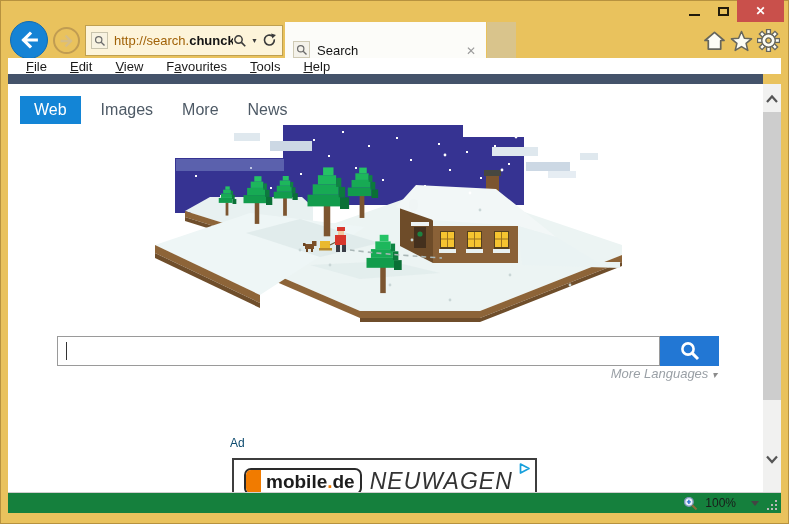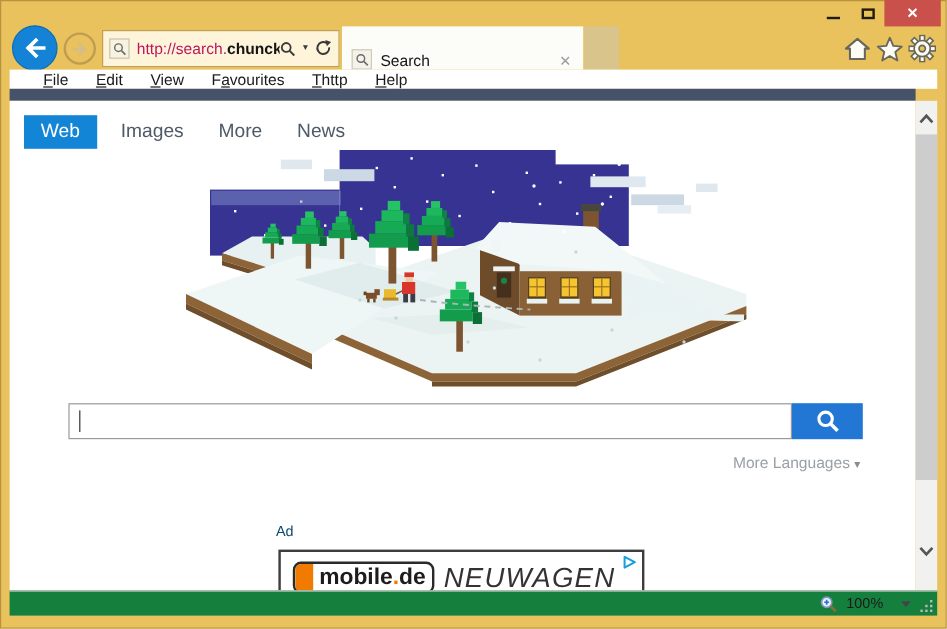--- a/index.html
+++ b/index.html
@@ -35,21 +35,21 @@
   .addr-bar {
     position:absolute; left:85px; top:25px; width:198px; height:31px;
     background:#fdf4da; border:1px solid #bfa050;
     display:flex; align-items:center; padding:0 5px 0 5px;
   }
   .addr-favicon {
     width:17px; height:17px; border:1px solid #c9c4ad; background:#f8f3e1;
     display:flex; align-items:center; justify-content:center; flex:none;
   }
   .addr-text { flex:1; margin-left:6px; font-size:13px; white-space:nowrap; overflow:hidden; }
-  .url-prefix { color:#be185d; }
+  .url-prefix { color:#a16207; }
   .url-host { color:#141414; font-weight:bold; }
   .addr-icons { display:flex; align-items:center; gap:4px; flex:none; }
   .addr-caret { font-size:7px; color:#3a3a3a; }
   .browser-tab {
     position:absolute; left:285px; top:22px; width:201px; height:36px;
     background:#fcfcf9; display:flex; align-items:flex-end; padding:0 8px;
   }
   .tab-favicon {
     width:17px; height:17px; border:1px solid #cfcabl; border:1px solid #cfcab4; background:#f4f2ea;
     display:flex; align-items:center; justify-content:center; flex:none;
@@ -58,40 +58,40 @@
   .tab-close { color:#9b9b9b; font-size:12px; flex:none; padding:0 2px; }
   .newtab-btn { position:absolute; left:487px; top:22px; width:29px; height:36px; background:#d9c48c; }
   .chrome-ico { position:absolute; top:29px; width:25px; height:23px; display:flex; align-items:center; justify-content:center; }
   .ico-home { left:702px; } .ico-star { left:729px; } .ico-gear { left:756px; }
   
   .menubar {
     position:absolute; left:8px; top:58px; width:773px; height:16px;
     background:#fff; display:flex; align-items:center; font-size:13px; color:#1a1a1a;
   }
   .menu-item { padding:0 12px 0 11px; }
-  .menu-item:first-child { padding-left:28px; }
+  .menu-item:first-child { padding-left:18px; }
   .menu-key { text-decoration:underline; }
   .darkbar { position:absolute; left:8px; top:74px; width:755px; height:10px; background:#44536a; }
   
   .viewport { position:absolute; left:8px; top:84px; width:755px; height:408px; background:#fff; overflow:hidden; }
   .nav-tabs { position:absolute; left:12px; top:12px; display:flex; align-items:center; font-size:16px; }
   .ptab { color:#4e5a66; padding:5px 0; margin-right:29px; }
   .ptab.active { background:#1385d6; color:#fff; padding:5px 14px; margin-right:20px; }
   .scene { position:absolute; left:142px; top:31px; }
   .search-input {
     position:absolute; left:49px; top:252px; width:603px; height:30px;
     border:1px solid #9a9a9a; font-size:14px; padding:0 8px; outline:none;
     font-family:"Liberation Sans",sans-serif;
   }
   .text-cursor { position:absolute; left:58px; top:258px; width:1px; height:18px; background:#333; }
   .search-btn {
     position:absolute; left:652px; top:252px; width:59px; height:30px;
     background:#2277d4; border:none; display:flex; align-items:center; justify-content:center;
   }
-  .more-lang { position:absolute; right:46px; top:294px; font-size:13px; color:#9aa0a6; }
+  .more-lang { position:absolute; right:46px; top:282px; font-size:13px; color:#9aa0a6;font-style:italic; }
   .more-lang .caret { font-size:10px; color:#8c8c8c; }
   .ad-label { position:absolute; left:222px; top:352px; font-size:12px; color:#0c4a6e; }
   .ad-banner {
     position:absolute; left:224px; top:374px; width:305px; height:46px;
     border:2px solid #3d3d3d; background:#fff;
     display:flex; align-items:center; padding-left:10px;
   }
   .brand-box {
     height:27px; border:2px solid #2a2a2a; border-radius:7px; overflow:hidden;
     display:flex; align-items:center; flex:none;
@@ -202,21 +202,21 @@
         </g>
       </g>
     </svg>
   </div>
 
   <div class="menubar">
     <span class="menu-item"><span></span><span class="menu-key">F</span><span>ile</span></span>
     <span class="menu-item"><span></span><span class="menu-key">E</span><span>dit</span></span>
     <span class="menu-item"><span></span><span class="menu-key">V</span><span>iew</span></span>
     <span class="menu-item"><span>F</span><span class="menu-key">a</span><span>vourites</span></span>
-    <span class="menu-item"><span></span><span class="menu-key">T</span><span>http</span></span>
+    <span class="menu-item"><span></span><span class="menu-key">T</span><span>ools</span></span>
     <span class="menu-item"><span></span><span class="menu-key">H</span><span>elp</span></span>
   </div>
   <div class="darkbar"></div>
 
   <div class="viewport">
 
     <div class="nav-tabs">
       <span class="ptab active">Web</span>
       <span class="ptab">Images</span>
       <span class="ptab">More</span>

